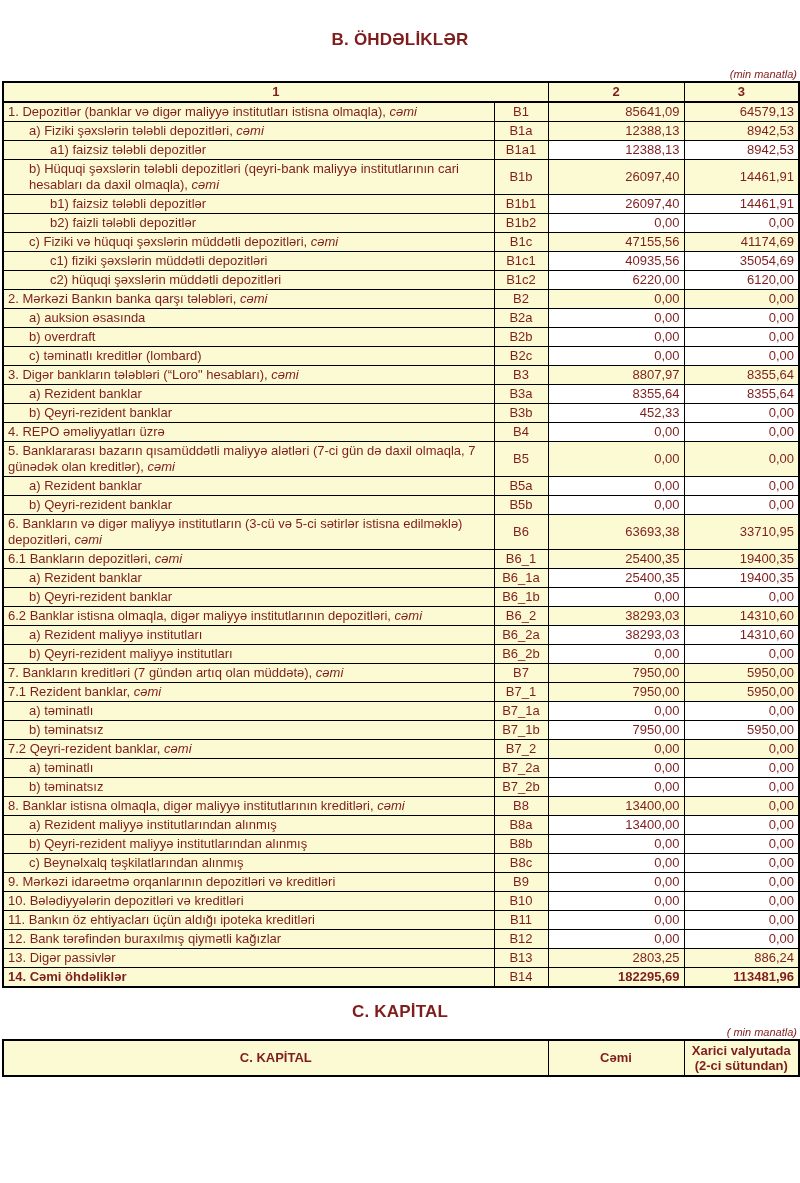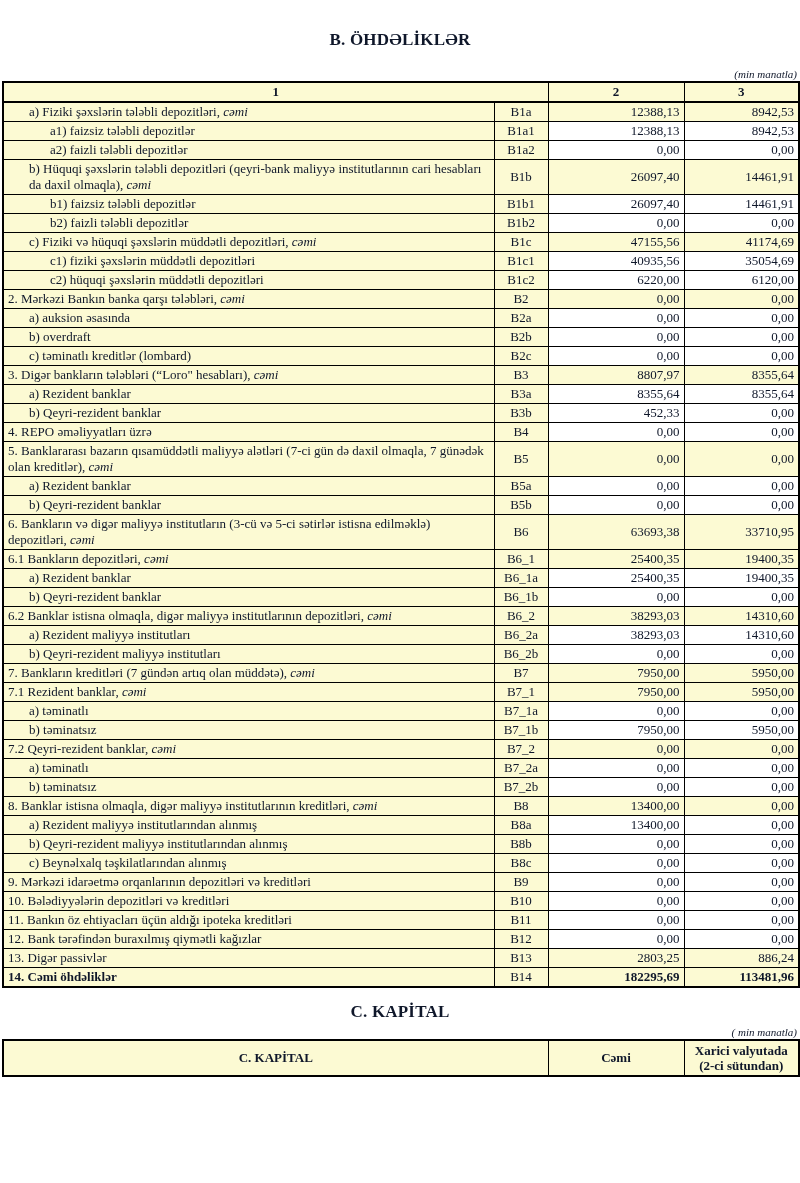--- a/index.html
+++ b/index.html
@@ -1,20 +1,20 @@
 <!DOCTYPE html>
 <html><head>
 <meta charset="utf-8">
 <style>
   * { margin:0; padding:0; box-sizing:border-box; }
   html,body { background:#ffffff; }
   .page {
     width:800px; height:1101px; overflow:hidden;
-    background:#ffffff; color:#0f172a;
-    font-family:Liberation Serif, serif;
+    background:#ffffff; color:#7f1d1d;
+    font-family:Liberation Sans, sans-serif;
   }
   .doc-title {
     text-align:center; font-weight:bold; font-size:17px;
     letter-spacing:0.2px; margin-top:30px;
   }
   .unit-note {
     text-align:right; font-style:italic; font-size:11px;
     margin:0 3px 1px 0;
   }
   .note-b { margin-top:18px; }
@@ -54,37 +54,37 @@
         <col style="width:54px">
         <col style="width:136px">
         <col style="width:115px">
     </colgroup>
     <tbody>
       <tr class="hdr hdr-num">
         <td colspan="2">1</td>
         <td>2</td>
         <td>3</td>
       </tr>
+    <tr>
+          <td class="c-label" style="padding-left: 4px;">1. Depozitlər (banklar və digər maliyyə institutları istisna olmaqla), <i>cəmi</i></td>
+          <td class="c-code">B1</td>
+          <td class="c-val hl">85641,09</td>
+          <td class="c-val hl">64579,13</td>
+        </tr>
         <tr>
           <td class="c-label" style="padding-left: 25px;">a) Fiziki şəxslərin tələbli depozitləri, <i>cəmi</i></td>
           <td class="c-code">B1a</td>
           <td class="c-val hl">12388,13</td>
           <td class="c-val hl">8942,53</td>
         </tr>
         <tr>
           <td class="c-label" style="padding-left: 46px;">a1) faizsiz tələbli depozitlər</td>
           <td class="c-code">B1a1</td>
           <td class="c-val">12388,13</td>
           <td class="c-val">8942,53</td>
-        </tr>
-        <tr>
-          <td class="c-label" style="padding-left: 46px;">a2) faizli tələbli depozitlər</td>
-          <td class="c-code">B1a2</td>
-          <td class="c-val">0,00</td>
-          <td class="c-val">0,00</td>
         </tr>
         <tr>
           <td class="c-label" style="padding-left: 25px;">b) Hüquqi şəxslərin tələbli depozitləri (qeyri-bank maliyyə institutlarının cari hesabları da daxil olmaqla), <i>cəmi</i></td>
           <td class="c-code">B1b</td>
           <td class="c-val hl">26097,40</td>
           <td class="c-val hl">14461,91</td>
         </tr>
         <tr>
           <td class="c-label" style="padding-left: 46px;">b1) faizsiz tələbli depozitlər</td>
           <td class="c-code">B1b1</td>

